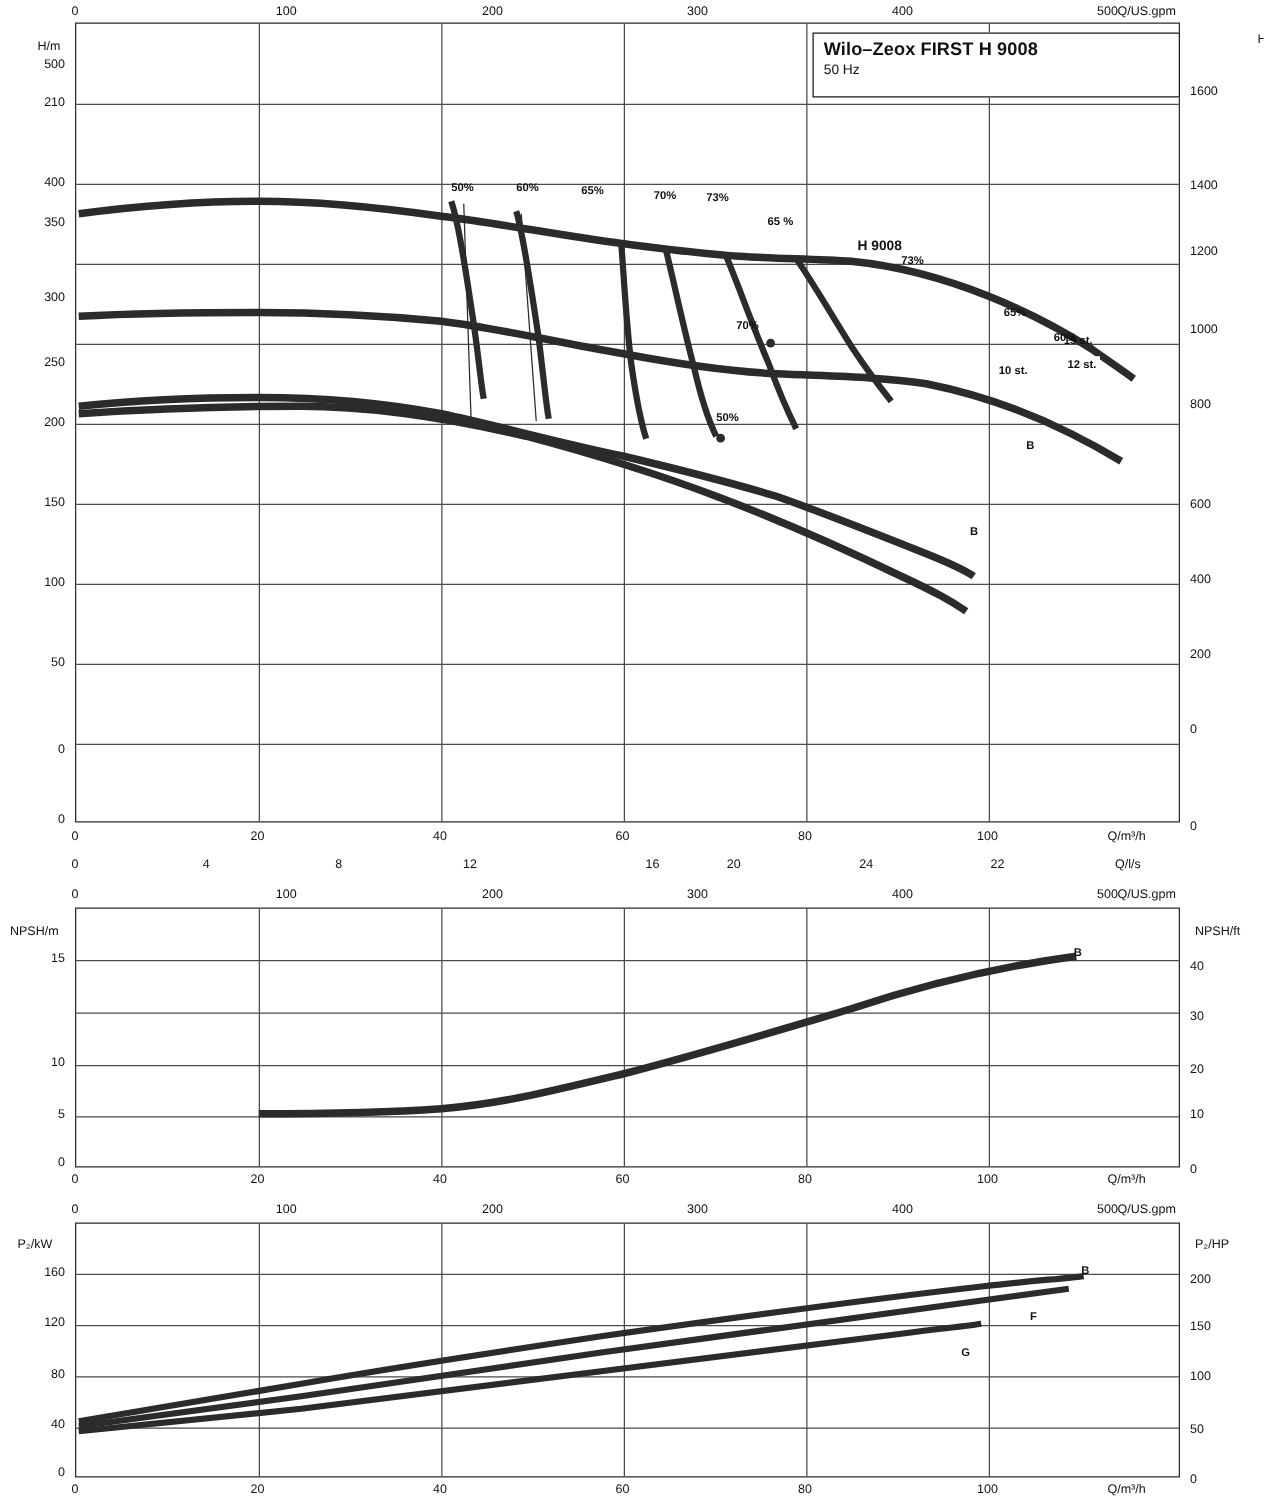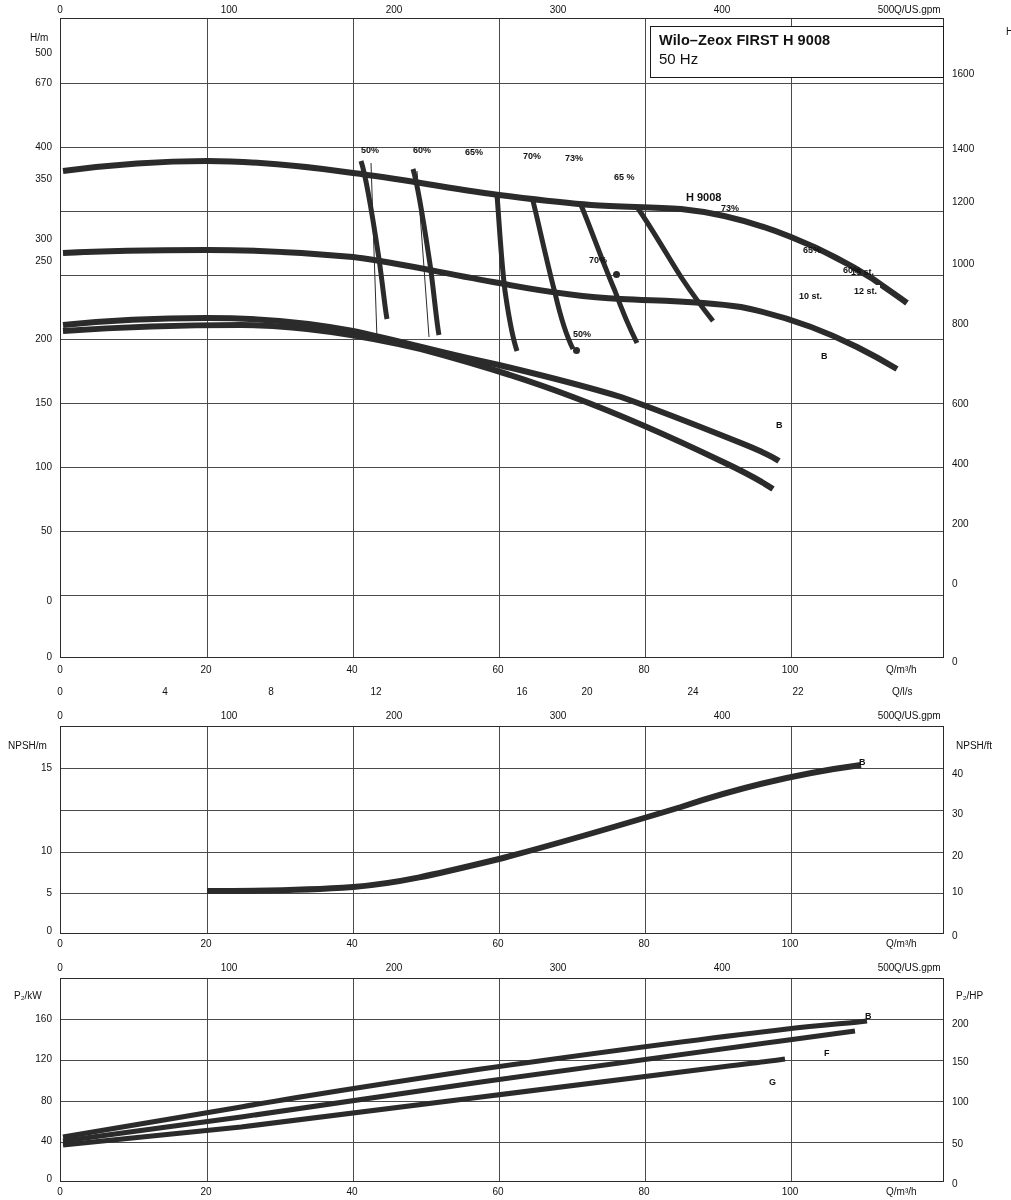--- a/index.html
+++ b/index.html
@@ -8,21 +8,21 @@
   .tick{position:absolute;font-size:10px;color:#111;white-space:nowrap;}
   .axtitle{position:absolute;font-size:10px;color:#111;white-space:nowrap;}
 
   .panel{position:absolute;border:1px solid #2b2b2b;box-sizing:border-box;background:#fff;}
 
   .gv{position:absolute;top:0;bottom:0;width:1px;background:#4a4a4a;}
   .gh{position:absolute;left:0;right:0;height:1px;background:#4a4a4a;}
 
   .titlebox{position:absolute;border:1px solid #1a1a1a;background:#fff;box-sizing:border-box;padding:5px 8px 6px 8px;}
   .titlebox .t1{font-size:14.5px;font-weight:bold;letter-spacing:0.1px;color:#111;}
-  .titlebox .t2{font-size:15px;color:#111;margin-top:2px;}
+  .titlebox .t2{font-size:11px;color:#111;margin-top:2px;}
 
   .curvelbl{position:absolute;font-size:9px;font-weight:bold;color:#111;white-space:nowrap;}
   .curvelbl.boxed{background:#fff;padding:1px 3px;border:0;}
   .marker{position:absolute;width:7px;height:7px;background:#2b2b2b;border-radius:50%;}
 
   svg{position:absolute;left:0;top:0;overflow:visible;}
   .c{fill:none;stroke:#2b2b2b;}
   .c6{stroke-width:6;}
   .c5{stroke-width:5;}
   .thin{stroke-width:1;stroke:#2b2b2b;}
@@ -112,25 +112,25 @@
     <div class="marker" style="left:512px;top:328px;"></div>
   </div>
 
   <div class="titlebox" style="left:650px;top:26px;width:294px;height:52px;">
     <div class="t1">Wilo–Zeox FIRST H 9008</div>
     <div class="t2">50 Hz</div>
   </div>
 
   <div class="axtitle" style="left:30px;top:32px;">H/m</div>
   <div class="tick" style="left:52px;top:52px;transform:translate(-100%,-50%);">500</div>
-  <div class="tick" style="left:52px;top:82px;transform:translate(-100%,-50%);">670</div>
+  <div class="tick" style="left:52px;top:82px;transform:translate(-100%,-50%);">210</div>
   <div class="tick" style="left:52px;top:146px;transform:translate(-100%,-50%);">400</div>
   <div class="tick" style="left:52px;top:178px;transform:translate(-100%,-50%);">350</div>
   <div class="tick" style="left:52px;top:238px;transform:translate(-100%,-50%);">300</div>
-  <div class="tick" style="left:52px;top:260px;transform:translate(-100%,-50%);">250</div>
+  <div class="tick" style="left:52px;top:290px;transform:translate(-100%,-50%);">250</div>
   <div class="tick" style="left:52px;top:338px;transform:translate(-100%,-50%);">200</div>
   <div class="tick" style="left:52px;top:402px;transform:translate(-100%,-50%);">150</div>
   <div class="tick" style="left:52px;top:466px;transform:translate(-100%,-50%);">100</div>
   <div class="tick" style="left:52px;top:530px;transform:translate(-100%,-50%);">50</div>
   <div class="tick" style="left:52px;top:600px;transform:translate(-100%,-50%);">0</div>
   <div class="tick" style="left:52px;top:656px;transform:translate(-100%,-50%);">0</div>
 
   <div class="axtitle" style="left:958px;top:26px;padding-left:48px;">H/ft</div>
   <div class="tick" style="left:952px;top:68px;">1600</div>
   <div class="tick" style="left:952px;top:143px;">1400</div>

